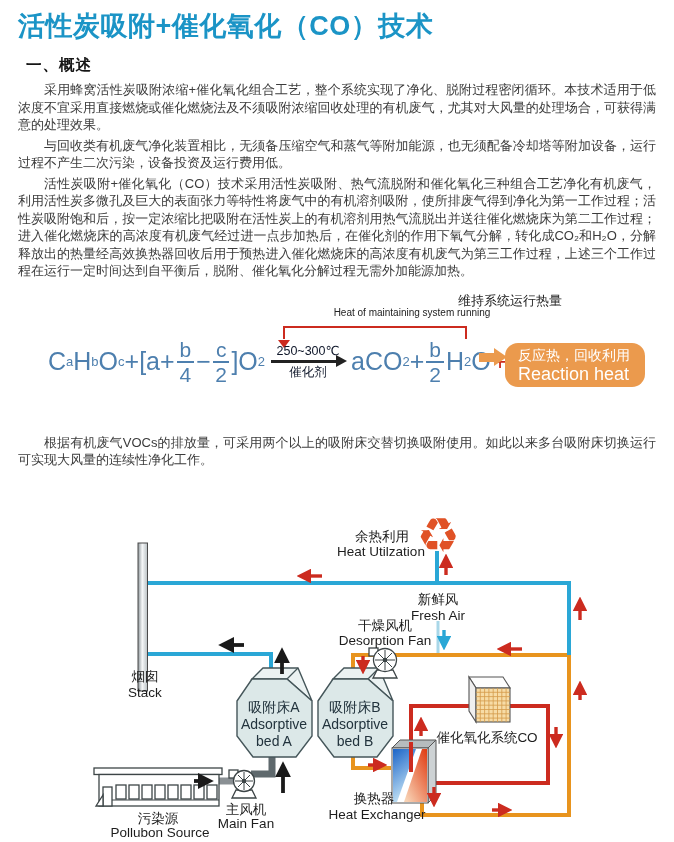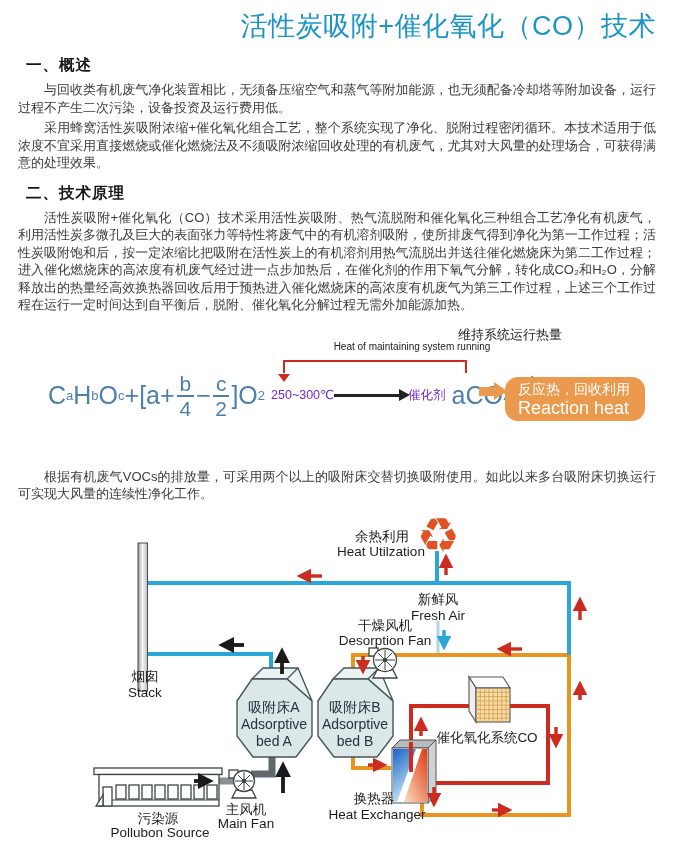--- a/index.html
+++ b/index.html
@@ -5,40 +5,40 @@
   :root{
     --title_blue:#1b94c6; --formula_blue:#4d7fae; --red:#cc2b1f;
     --pipe_blue:#2aa7d6; --pipe_pale:#a9d7e8; --pipe_orange:#e8941e;
     --orange_box:#eb9a4d; --ink:#1d1d1d;
   }
   *{box-sizing:border-box;margin:0;padding:0;}
   html,body{background:#fff;}
   .page{position:relative;width:674px;height:842px;background:#fff;overflow:hidden;
         font-family:"Liberation Sans","DejaVu Sans",sans-serif;color:#3b3b3b;}
   .content{padding:0 18px;}
-  h1.title{margin:8px 0 0;font-size:27px;font-weight:normal;color:var(--title_blue);letter-spacing:0.5px;text-align:right;}
+  h1.title{margin:8px 0 0;font-size:27px;font-weight:bold;color:var(--title_blue);letter-spacing:0.5px;}
   h2.sec{margin:11px 8px 5px;font-size:15.5px;font-weight:bold;color:#151515;letter-spacing:1px;}
   .content p{margin:3px 0 0;font-size:13px;line-height:17.5px;text-align:justify;text-indent:2em;color:#3b3b3b;}
 
   
   .formula-block{position:relative;height:112px;margin-top:6px;}
   .f-label{position:absolute;left:244px;width:300px;text-align:center;font-size:13px;color:#222;}
   .f-label.cn{top:6px;text-align:right;}
   .f-label.en{top:21px;font-size:10px;}
   .f-bracket{position:absolute;left:265px;top:40px;width:184px;height:13px;
              border-top:2px solid var(--red);border-left:2px solid var(--red);border-right:2px solid var(--red);}
   .f-bracket .tip{position:absolute;left:-7px;bottom:-9px;width:0;height:0;
              border-left:6px solid transparent;border-right:6px solid transparent;border-top:8px solid var(--red);}
   .f-row{position:absolute;left:30px;top:50px;height:52px;display:flex;align-items:center;
          font-size:25px;color:var(--formula_blue);white-space:nowrap;}
   .f-row sub{font-size:13px;vertical-align:-6px;}
   .frac{display:inline-flex;flex-direction:column;align-items:center;line-height:1;font-size:21px;margin:0 2px;}
   .frac .num{border-bottom:2px solid var(--formula_blue);padding:0 3px 1px;}
   .frac .den{padding-top:1px;}
-  .rxn{display:flex;flex-direction:row;align-items:center;margin:13px 6px;color:#6d28d9;font-size:12.5px;line-height:1.15;}
+  .rxn{display:flex;flex-direction:column;align-items:center;margin:13px 6px;color:#0f172a;font-size:12.5px;line-height:1.15;}
   .rxn .arr{position:relative;width:66px;height:2.5px;background:#222;margin:2px 8px 2px 0;}
   .rxn .arr:after{content:"";position:absolute;right:-10px;top:-5.5px;width:0;height:0;
        border-left:11px solid #222;border-top:6.5px solid transparent;border-bottom:6.5px solid transparent;}
   .fq{color:var(--red);margin-left:2px;}
   .f-oarrow{position:absolute;left:461px;top:67px;width:15px;height:9px;background:var(--orange_box);}
   .f-oarrow:after{content:"";position:absolute;left:15px;top:-4.5px;width:0;height:0;
        border-left:13px solid var(--orange_box);border-top:9px solid transparent;border-bottom:9px solid transparent;}
   .f-obox{position:absolute;left:487px;top:57px;width:140px;height:44px;border-radius:13px;
           background:var(--orange_box);color:#fff;padding:3px 0 11px 13px;}
   .f-obox .l1{font-size:14px;line-height:19px;}
@@ -64,24 +64,23 @@
   .recycle{font-size:48px;fill:#e05226;}
 </style>
 </head>
 <body>
 
 <div class="page">
   <div class="content">
     <h1 class="title">活性炭吸附+催化氧化（CO）技术</h1>
 
     <h2 class="sec">一、概述</h2>
+    <p>采用蜂窝活性炭吸附浓缩+催化氧化组合工艺，整个系统实现了净化、脱附过程密闭循环。本技术适用于低浓度不宜采用直接燃烧或催化燃烧法及不须吸附浓缩回收处理的有机废气，尤其对大风量的处理场合，可获得满意的处理效果。</p>
     <p>与回收类有机废气净化装置相比，无须备压缩空气和蒸气等附加能源，也无须配备冷却塔等附加设备，运行过程不产生二次污染，设备投资及运行费用低。</p>
-    <p>采用蜂窝活性炭吸附浓缩+催化氧化组合工艺，整个系统实现了净化、脱附过程密闭循环。本技术适用于低浓度不宜采用直接燃烧或催化燃烧法及不须吸附浓缩回收处理的有机废气，尤其对大风量的处理场合，可获得满意的处理效果。</p>
-
-    <h2 class="sec">二、技术原理</h2>
+
     <p>活性炭吸附+催化氧化（CO）技术采用活性炭吸附、热气流脱附和催化氧化三种组合工艺净化有机废气，利用活性炭多微孔及巨大的表面张力等特性将废气中的有机溶剂吸附，使所排废气得到净化为第一工作过程；活性炭吸附饱和后，按一定浓缩比把吸附在活性炭上的有机溶剂用热气流脱出并送往催化燃烧床为第二工作过程；进入催化燃烧床的高浓度有机废气经过进一点步加热后，在催化剂的作用下氧气分解，转化成CO₂和H₂O，分解释放出的热量经高效换热器回收后用于预热进入催化燃烧床的高浓度有机废气为第三工作过程，上述三个工作过程在运行一定时间达到自平衡后，脱附、催化氧化分解过程无需外加能源加热。</p>
 
     <div class="formula-block">
       <div class="f-label cn">维持系统运行热量</div>
       <div class="f-label en">Heat of maintaining system running</div>
       <div class="f-bracket">
           <span class="tip"></span>
         </div>
       <div class="f-row">
           <span>C</span>

